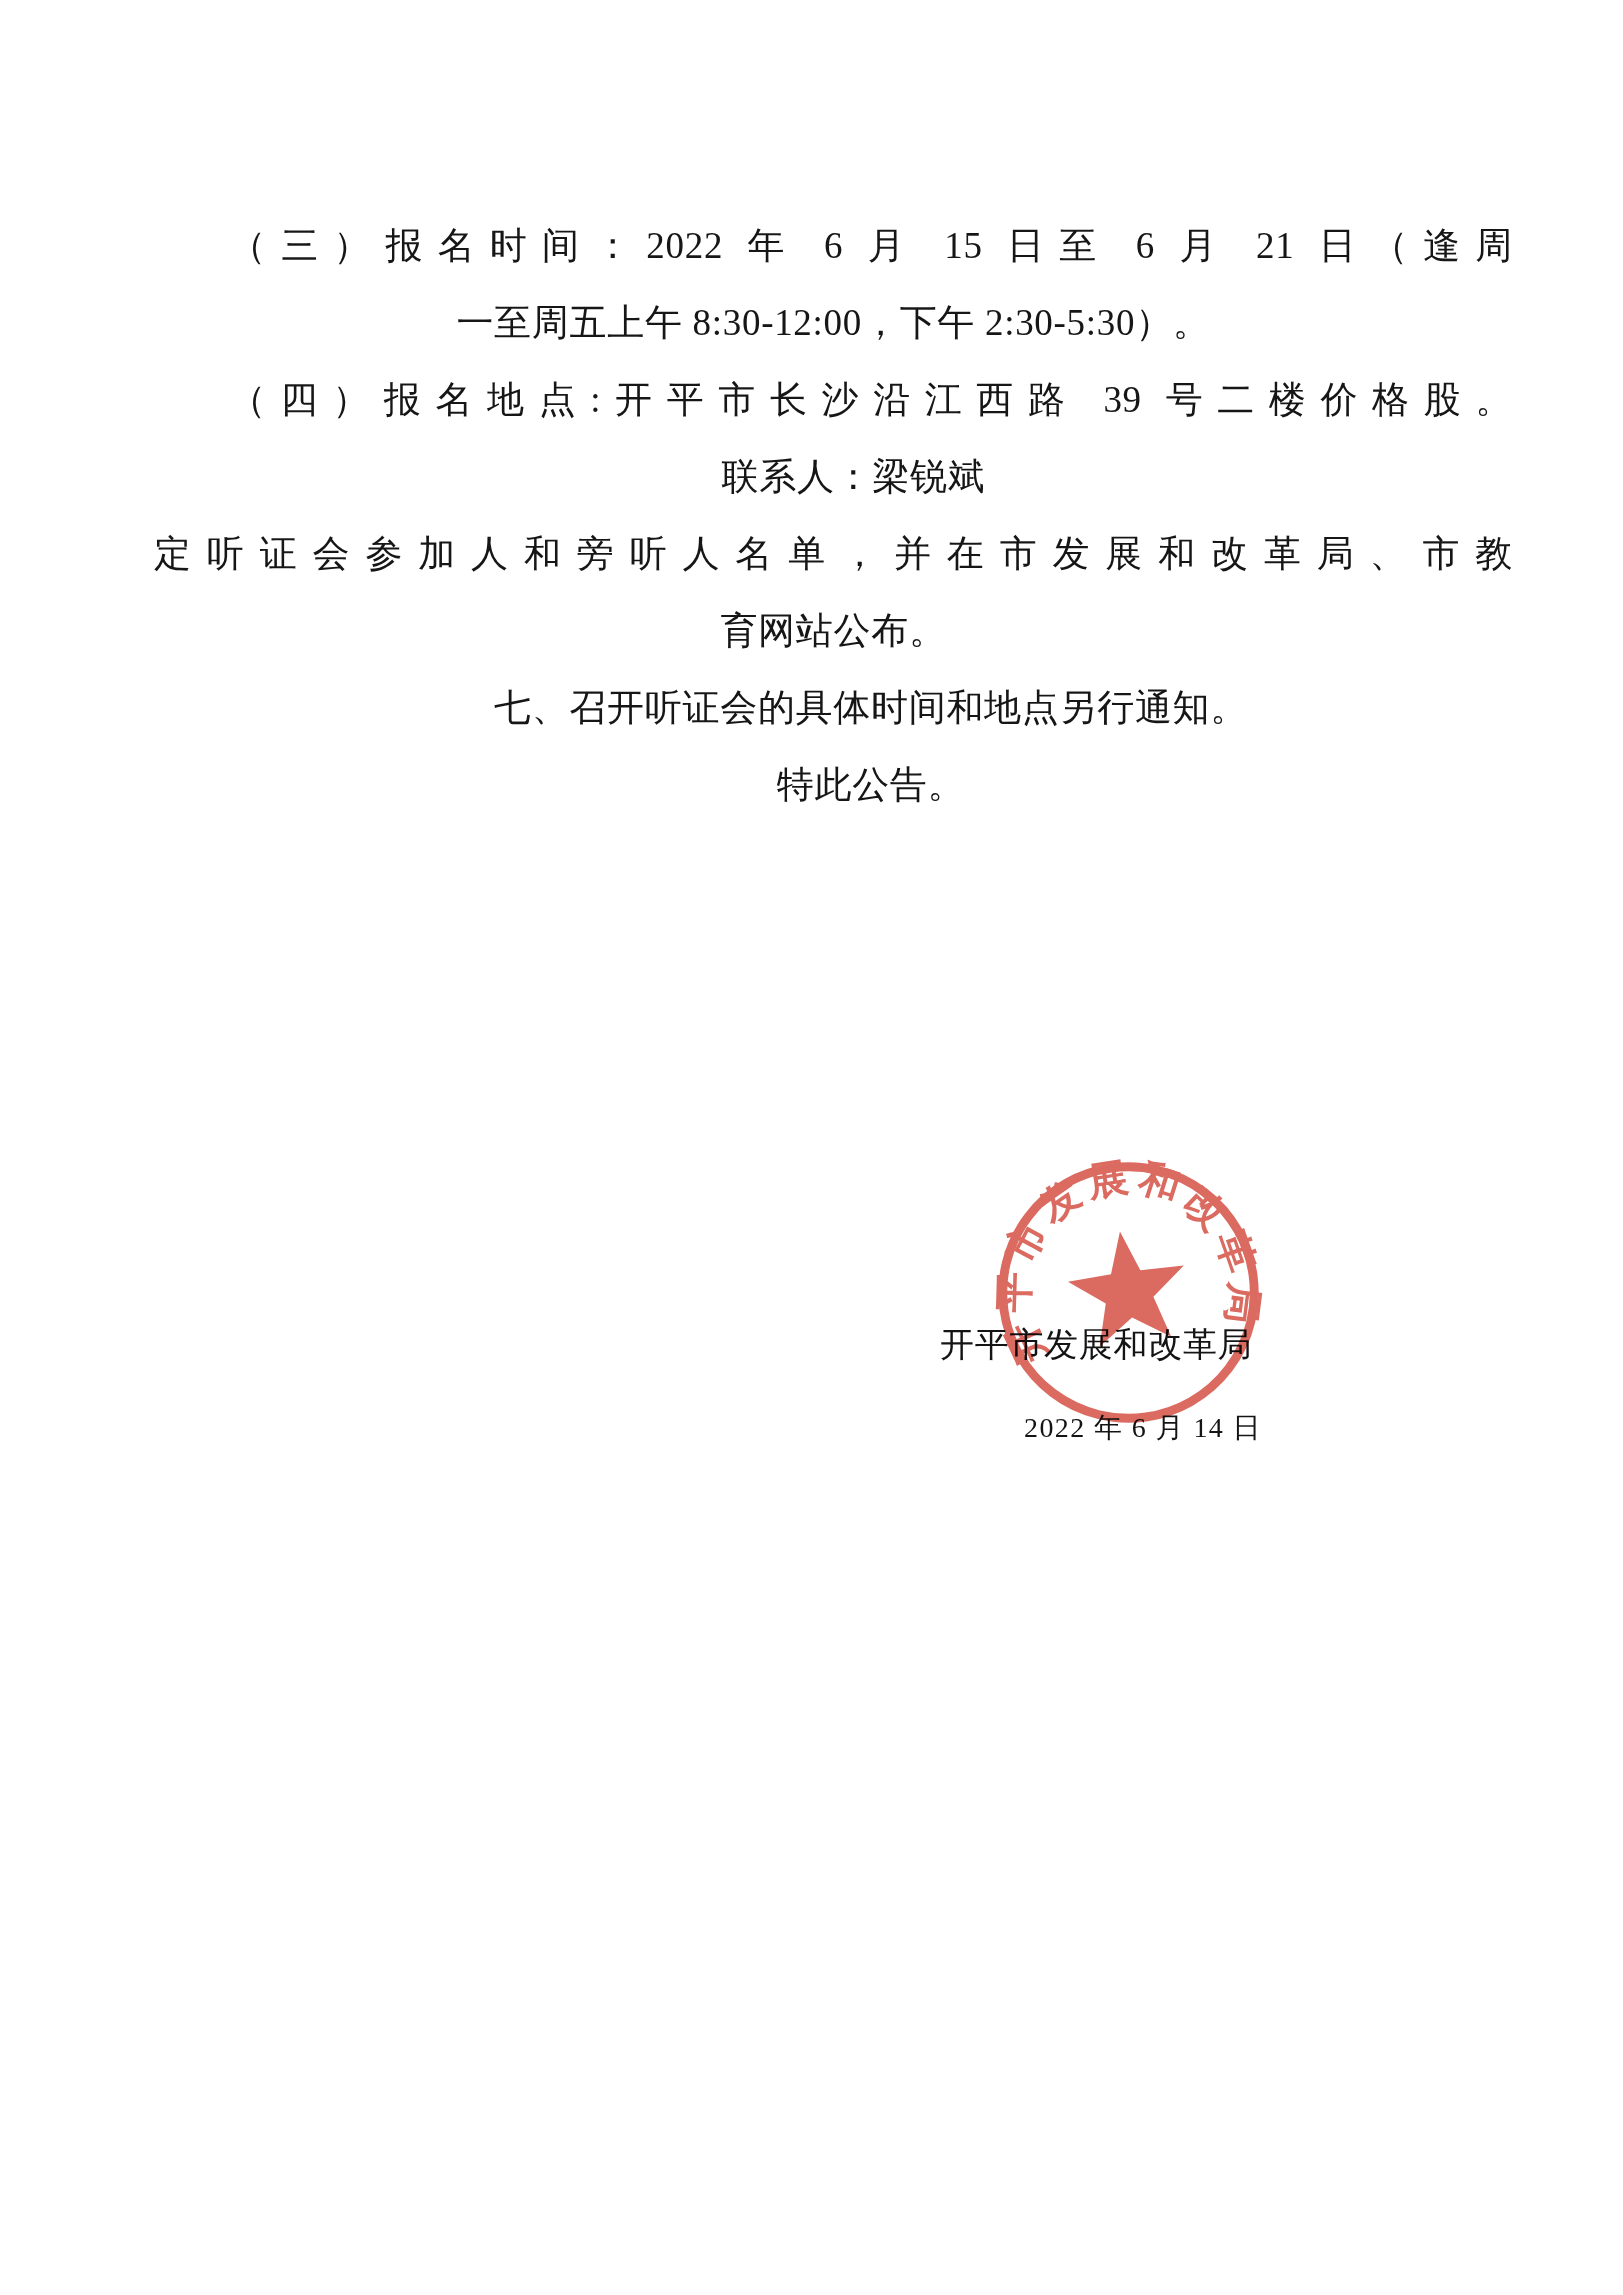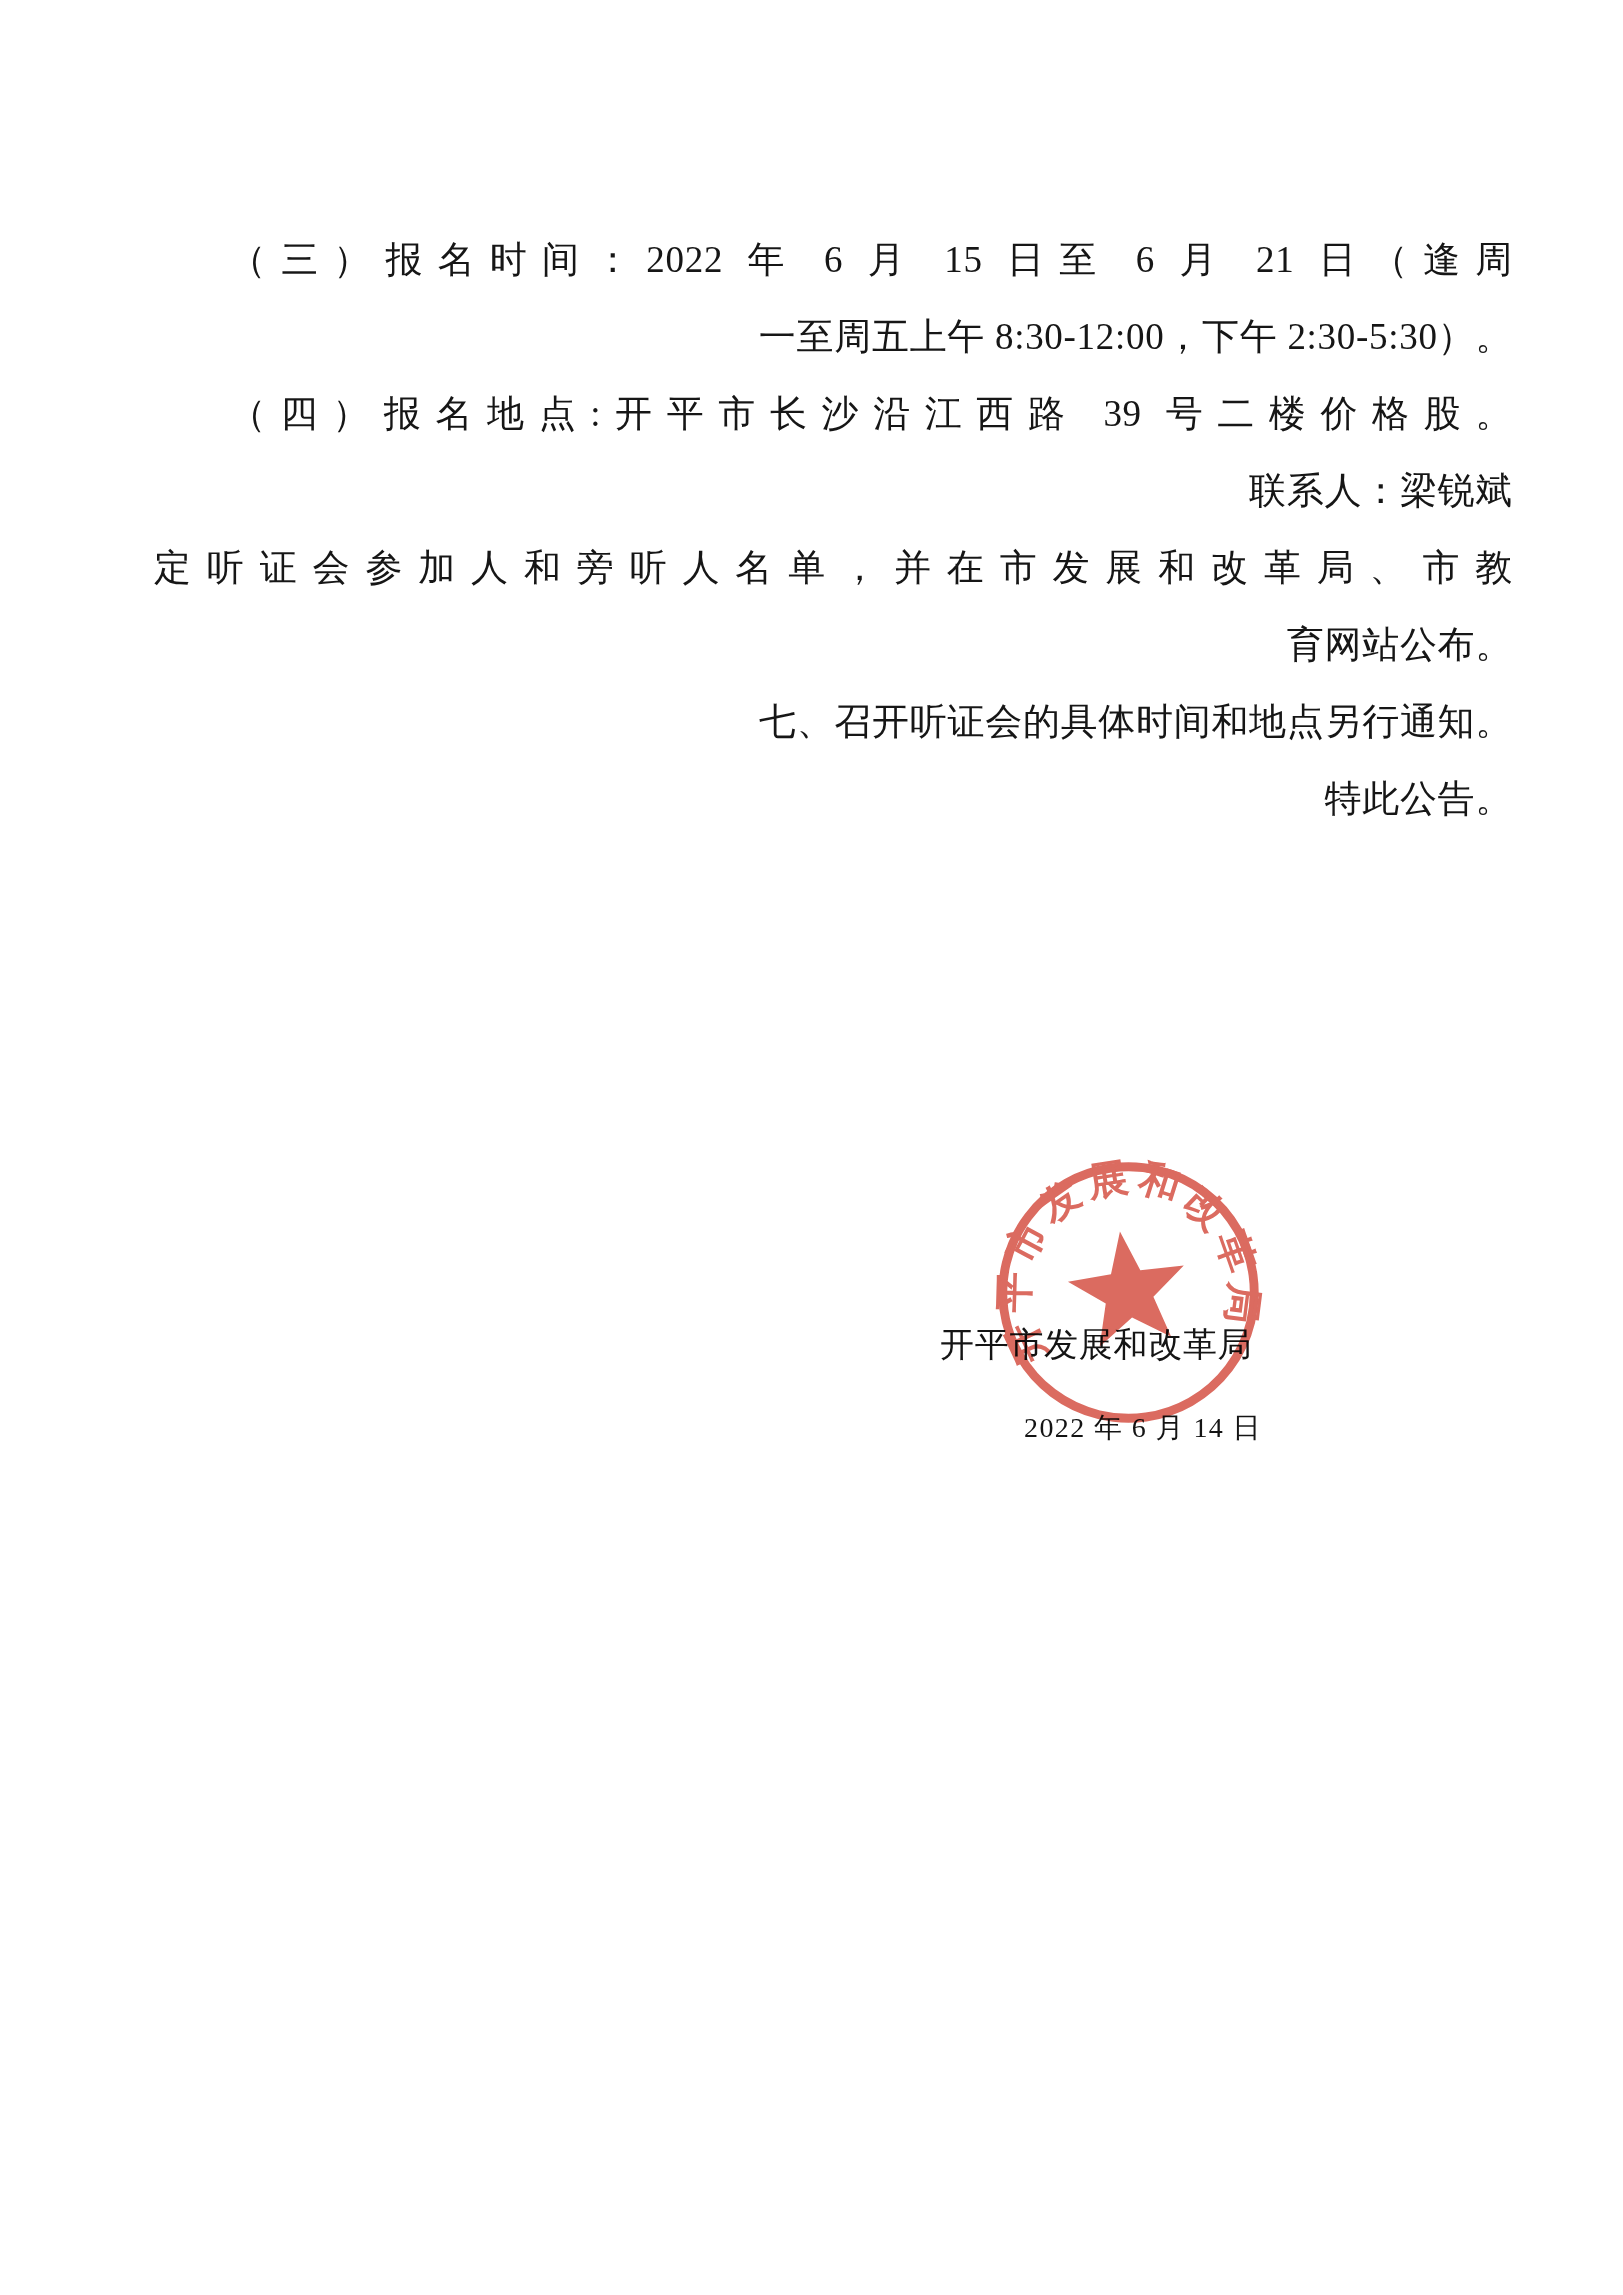--- a/index.html
+++ b/index.html
@@ -9,31 +9,31 @@
     height: 2295px;
     background: #ffffff;
     overflow: hidden;
     font-family: "Liberation Serif", "DejaVu Serif", serif;
     color: #161616;
   }
   
   .body-text {
     position: absolute;
     left: 154px;
-    top: 221px;
+    top: 207px;
     width: 1359px;
     font-size: 37px;
     line-height: 77px;
     letter-spacing: 0.7px;
     color: #161616;
   }
   .line {
     height: 77px;
     white-space: nowrap;
-    text-align: right;
+    text-align: center;
   }
   .line.fill {
     white-space: normal;
     text-align: justify;
     text-align-last: justify;
     -moz-text-align-last: justify;
   }
   .line.indent-2 { text-indent: 75px; }
   .line.indent-1 { text-indent: 40px; }
 

